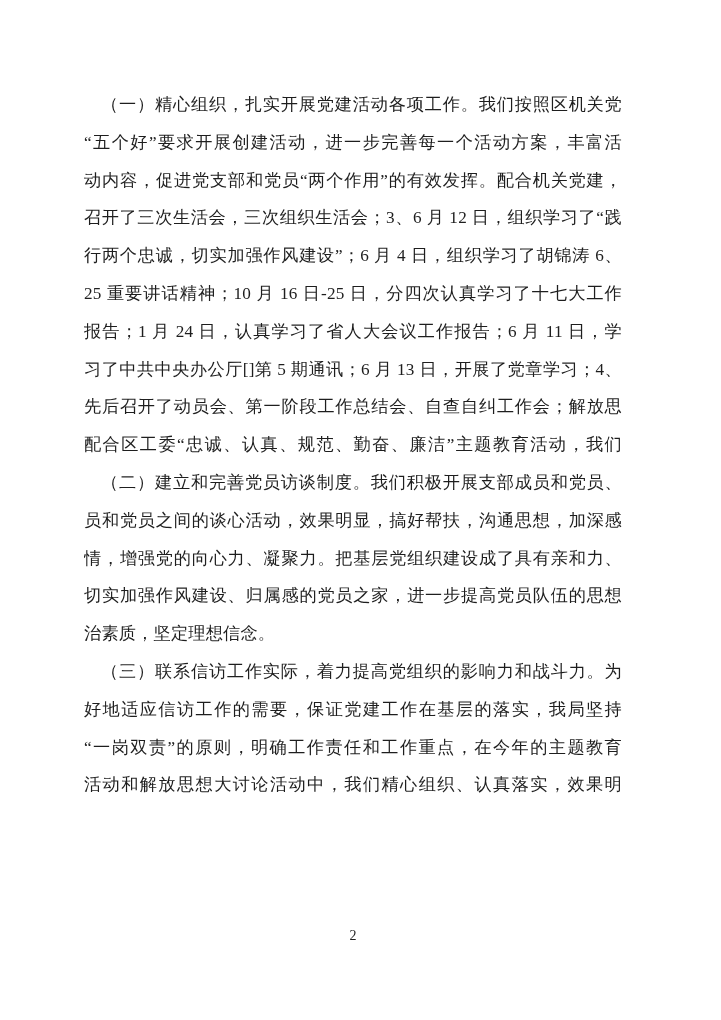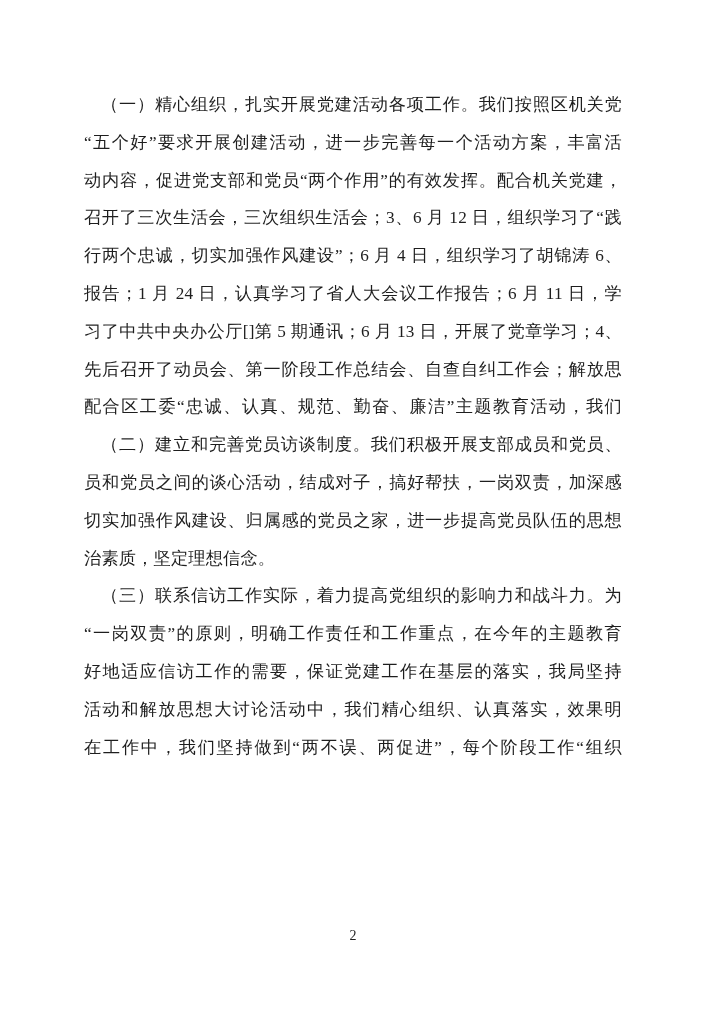--- a/index.html
+++ b/index.html
@@ -63,35 +63,36 @@
 <body>
 
 <div class="page">
   <div class="content">
       <div class="paragraph">
         <div class="line first">（一）精心组织，扎实开展党建活动各项工作。我们按照区机关党委</div>
         <div class="line">“五个好”要求开展创建活动，进一步完善每一个活动方案，丰富活</div>
         <div class="line">动内容，促进党支部和党员“两个作用”的有效发挥。配合机关党建，</div>
         <div class="line">召开了三次生活会，三次组织生活会；3、6 月 12 日，组织学习了“践</div>
         <div class="line">行两个忠诚，切实加强作风建设”；6 月 4 日，组织学习了胡锦涛 6、</div>
+        <div class="line">25 重要讲话精神；10 月 16 日-25 日，分四次认真学习了十七大工作</div>
         <div class="line">报告；1 月 24 日，认真学习了省人大会议工作报告；6 月 11 日，学</div>
         <div class="line">习了中共中央办公厅[]第 5 期通讯；6 月 13 日，开展了党章学习；4、</div>
         <div class="line">先后召开了动员会、第一阶段工作总结会、自查自纠工作会；解放思</div>
         <div class="line">配合区工委“忠诚、认真、规范、勤奋、廉洁”主题教育活动，我们</div>
       </div>
       <div class="paragraph">
         <div class="line first">（二）建立和完善党员访谈制度。我们积极开展支部成员和党员、党</div>
-        <div class="line">员和党员之间的谈心活动，结成对子，搞好帮扶，一岗双责，加深感</div>
+        <div class="line">员和党员之间的谈心活动，效果明显，搞好帮扶，沟通思想，加深感</div>
+        <div class="line">情，增强党的向心力、凝聚力。把基层党组织建设成了具有亲和力、</div>
         <div class="line">切实加强作风建设、归属感的党员之家，进一步提高党员队伍的思想政</div>
         <div class="line last">治素质，坚定理想信念。</div>
       </div>
       <div class="paragraph">
         <div class="line first">（三）联系信访工作实际，着力提高党组织的影响力和战斗力。为更</div>
+        <div class="line">好地适应信访工作的需要，保证党建工作在基层的落实，我局坚持</div>
         <div class="line">“一岗双责”的原则，明确工作责任和工作重点，在今年的主题教育</div>
-        <div class="line">好地适应信访工作的需要，保证党建工作在基层的落实，我局坚持</div>
         <div class="line">活动和解放思想大讨论活动中，我们精心组织、认真落实，效果明显。</div>
-        <div class="line last">在工作中，我们坚持做到“两不误、两促进”，每个阶段工作“组织</div>
       </div>
     </div>
   <div class="footer">
     <span>2</span>
   </div>
 </div>
 
 </body></html>

